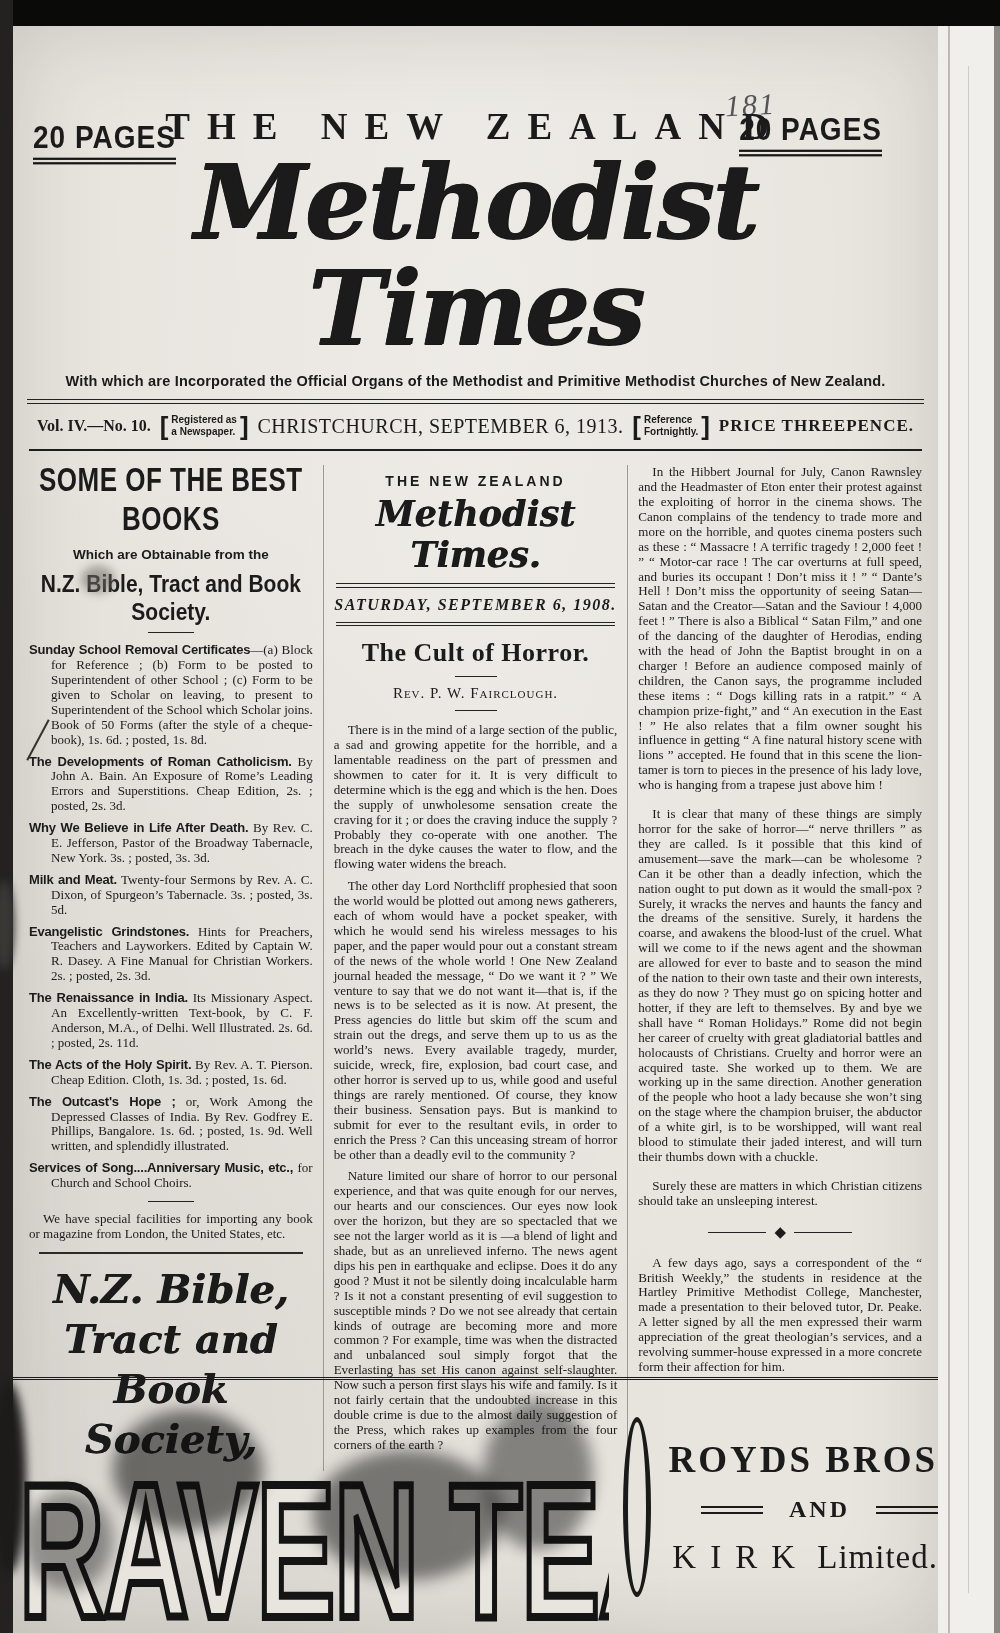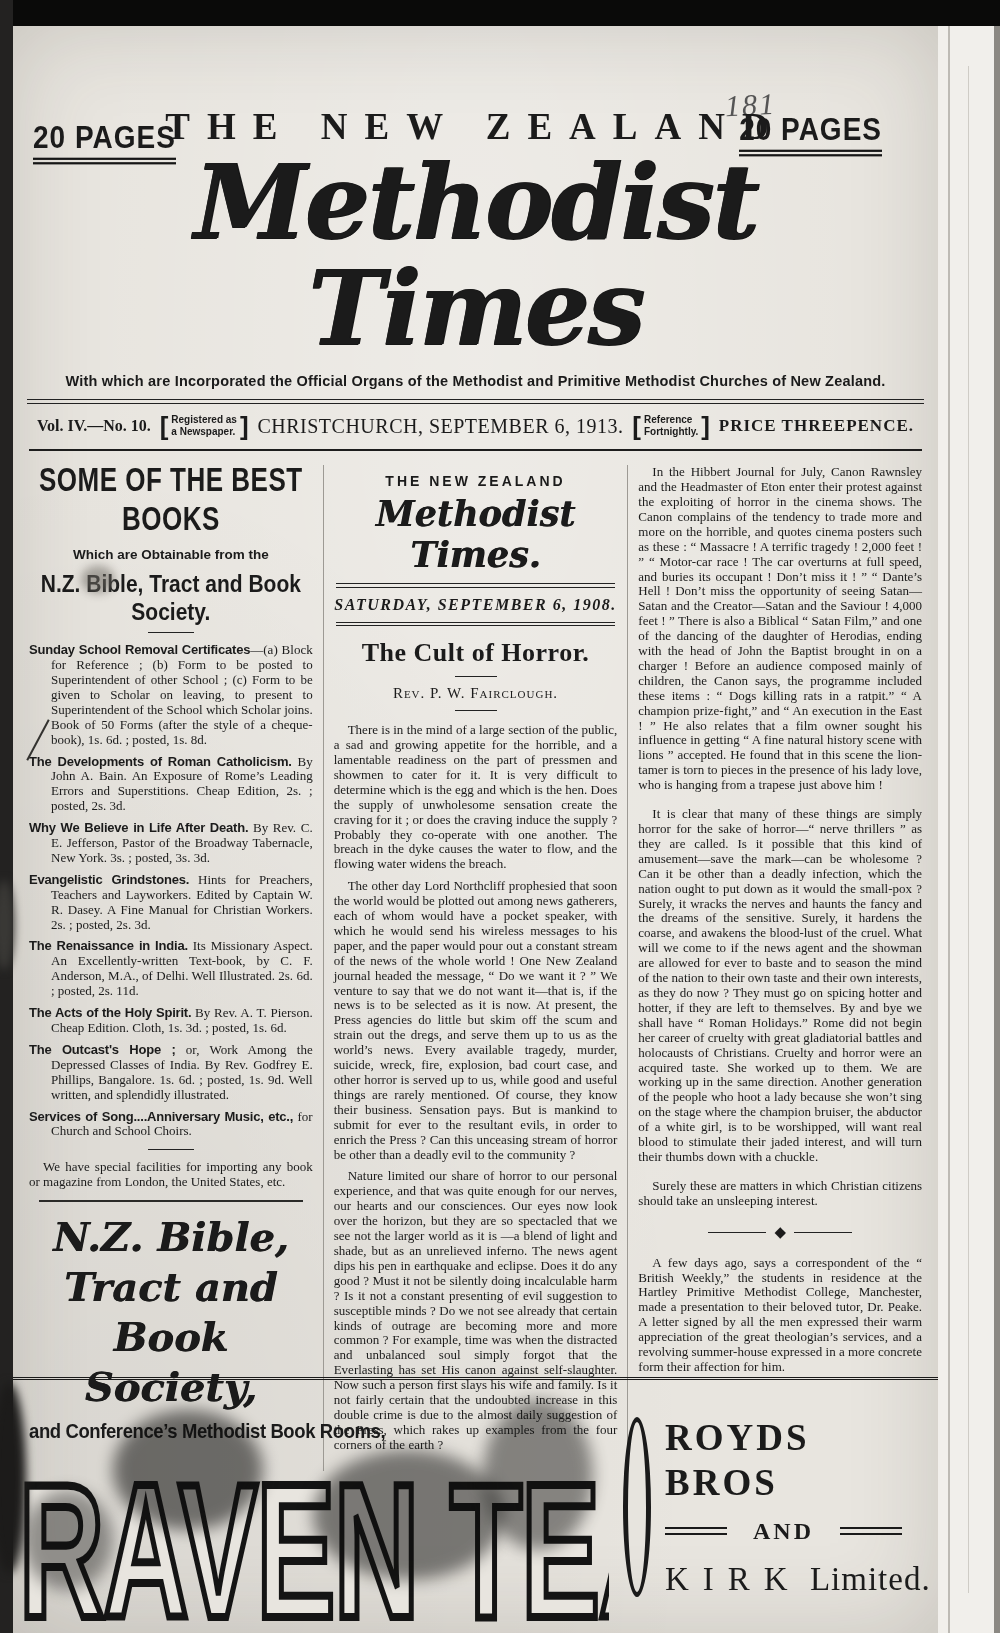--- a/index.html
+++ b/index.html
@@ -92,21 +92,21 @@
   .raven-text{position:absolute;left:6px;bottom:-28px;font-family:"Liberation Sans",sans-serif;font-weight:900;
               font-size:118px;letter-spacing:-1px;transform:scaleY(1.62);transform-origin:bottom;
               color:#e8e5df;-webkit-text-stroke:5px #141414;text-shadow:0 0 1px #141414;white-space:nowrap;}
   .rsm{position:absolute;background:#0e0e0d;border-radius:50%;filter:blur(8px);}
   .rsm1{left:100px;top:30px;width:150px;height:120px;opacity:.55;}
   .rsm2{left:300px;top:70px;width:190px;height:130px;opacity:.5;}
   .rsm3{left:470px;top:20px;width:110px;height:150px;opacity:.45;}
   .rsm4{left:10px;top:110px;width:90px;height:100px;opacity:.4;}
   .oval-wrap{width:56px;display:flex;align-items:center;justify-content:center;}
   .oval{width:18px;height:170px;border:5px solid #1a1a1a;border-radius:50%;}
-  .royds-ad{flex:1;display:flex;flex-direction:column;justify-content:center;align-items:flex-start;padding-right:6px;}
+  .royds-ad{flex:1;display:flex;flex-direction:column;justify-content:center;align-items:flex-end;padding-right:0;}
   .royds-name{font-size:37px;letter-spacing:3px;font-weight:600;transform:scaleY(1.05);}
   .and-row{display:flex;align-items:center;gap:26px;margin:16px 0;}
   .and-row .dbl{width:62px;border-top:2px solid #1a1a1a;border-bottom:2px solid #1a1a1a;height:4px;}
   .and-word{font-weight:bold;font-size:24px;letter-spacing:3px;}
   .kirk-row{font-size:33px;}
   .kirk{letter-spacing:14px;}
   .limited{letter-spacing:1px;}
 </style>
 </head>
 <body>
@@ -155,20 +155,21 @@
         <div class="lh2">Which are Obtainable from the</div>
         <div class="lh3">
           <span>N.Z. Bible, Tract and Book Society.</span>
           <span class="smudge"></span>
         </div>
         <div class="shortrule"></div>
 
         <p class="book"><span class="bt">Sunday School Removal Certificates</span><span>—(a) Block for Reference ; (b) Form to be posted to Superintendent of other School ; (c) Form to be given to Scholar on leaving, to present to Superintendent of the School which Scholar joins. Book of 50 Forms (after the style of a cheque-book), 1s. 6d. ; posted, 1s. 8d.</span></p>
         <p class="book"><span class="bt">The Developments of Roman Catholicism.</span><span> By John A. Bain. An Exposure of Rome’s Leading Errors and Superstitions. Cheap Edition, 2s. ; posted, 2s. 3d.</span></p>
         <p class="book"><span class="bt">Why We Believe in Life After Death.</span><span> By Rev. C. E. Jefferson, Pastor of the Broadway Tabernacle, New York. 3s. ; posted, 3s. 3d.</span></p>
+        <p class="book"><span class="bt">Milk and Meat.</span><span> Twenty-four Sermons by Rev. A. C. Dixon, of Spurgeon’s Tabernacle. 3s. ; posted, 3s. 5d.</span></p>
         <p class="book"><span class="bt">Evangelistic Grindstones.</span><span> Hints for Preachers, Teachers and Layworkers. Edited by Captain W. R. Dasey. A Fine Manual for Christian Workers. 2s. ; posted, 2s. 3d.</span></p>
         <p class="book"><span class="bt">The Renaissance in India.</span><span> Its Missionary Aspect. An Excellently-written Text-book, by C. F. Anderson, M.A., of Delhi. Well Illustrated. 2s. 6d. ; posted, 2s. 11d.</span></p>
         <p class="book"><span class="bt">The Acts of the Holy Spirit.</span><span> By Rev. A. T. Pierson. Cheap Edition. Cloth, 1s. 3d. ; posted, 1s. 6d.</span></p>
         <p class="book"><span class="bt">The Outcast's Hope ;</span><span> or, Work Among the Depressed Classes of India. By Rev. Godfrey E. Phillips, Bangalore. 1s. 6d. ; posted, 1s. 9d. Well written, and splendidly illustrated.</span></p>
         <p class="book"><span class="bt">Services of Song....Anniversary Music, etc.,</span><span> for Church and School Choirs.</span></p>
 
         <div class="shortrule"></div>
         <p class="note">We have special facilities for importing any book or magazine from London, the United States, etc.</p>
         <div class="midrule"></div>
 

